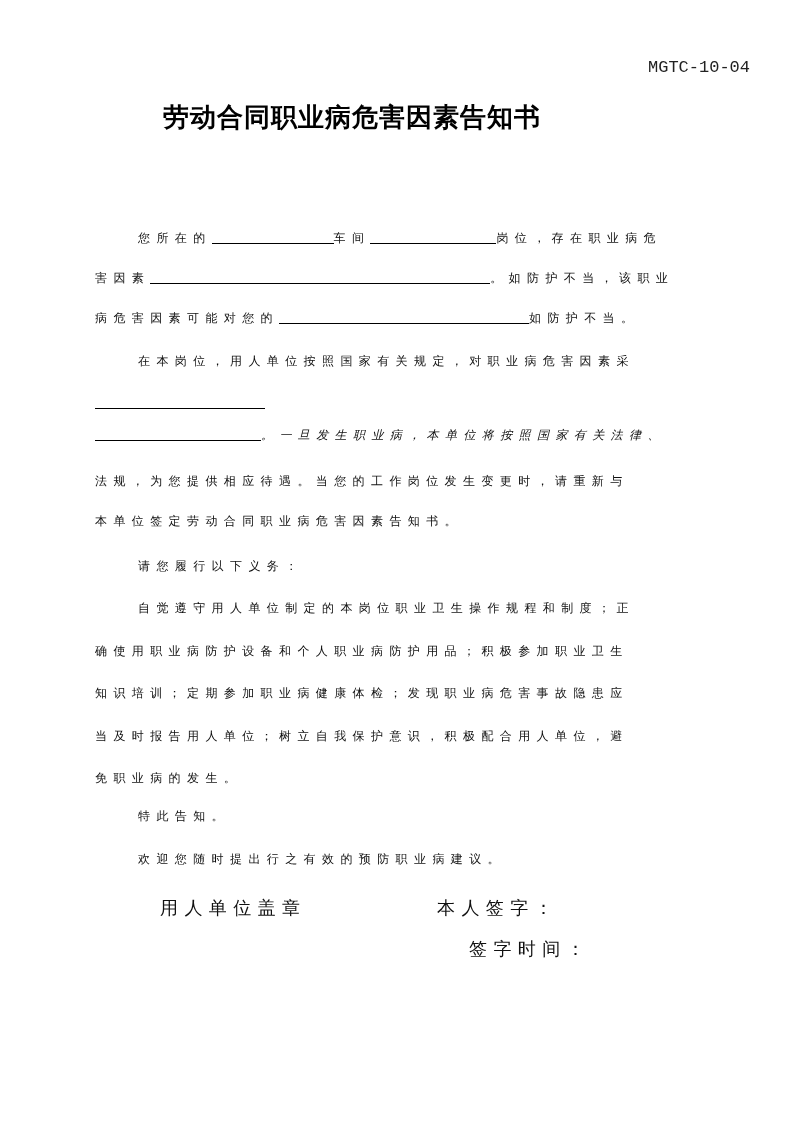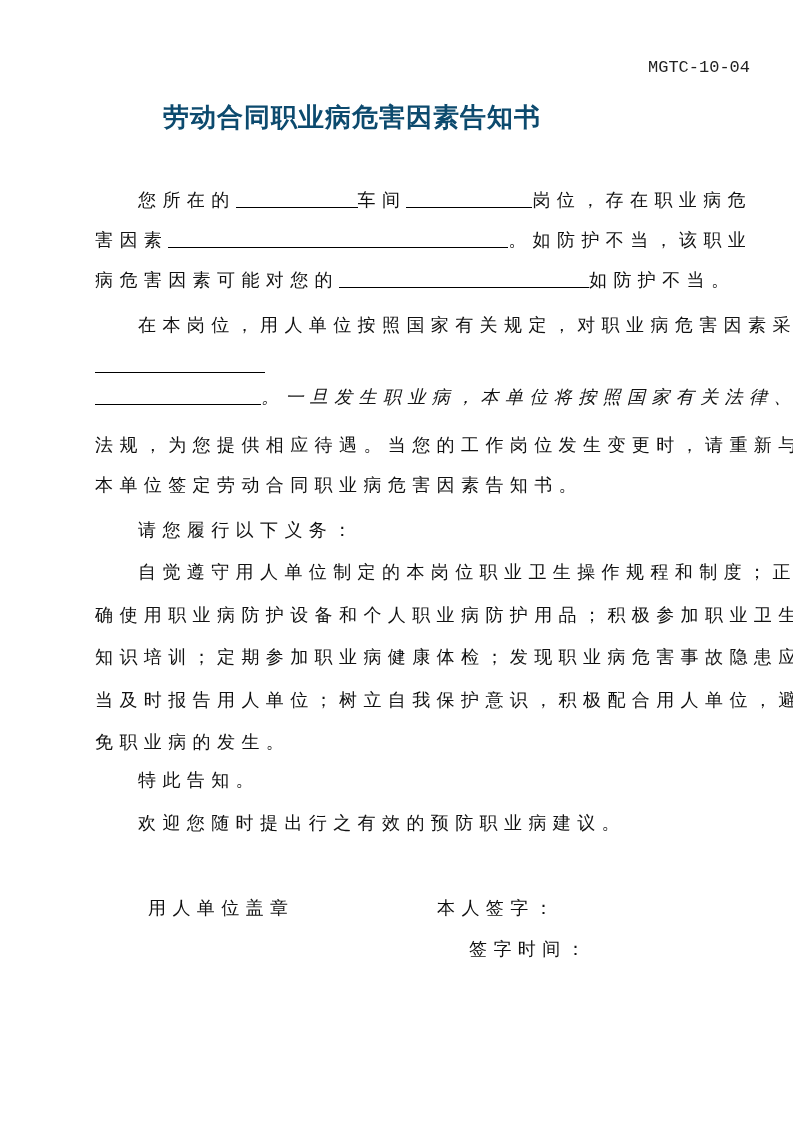--- a/index.html
+++ b/index.html
@@ -1,19 +1,19 @@
 <!DOCTYPE html>
 <html><head>
 <meta charset="utf-8">
 <style>
   html, body { margin: 0; padding: 0; background: #ffffff; }
   body { width: 793px; height: 1122px; position: relative; overflow: hidden; font-family: "DejaVu Serif", "Liberation Serif", serif; color: #111; }
   .doc-code { position: absolute; top: 58px; left: 648px; font-family: "Liberation Mono", "DejaVu Sans Mono", monospace; font-size: 17px; color: #222; }
-  .title { position: absolute; top: 100px; left: 0; width: 704px; text-align: center; font-family: "DejaVu Sans", "Liberation Sans", sans-serif; font-weight: bold; font-size: 26px; letter-spacing: 1px; color: #0c4a6e; }
-  .line { position: absolute; left: 95px; width: 625px; height: 30px; font-size: 18px; line-height: 30px; letter-spacing: 6.4px; white-space: nowrap; }
+  .title { position: absolute; top: 100px; left: 0; width: 704px; text-align: center; font-family: "DejaVu Sans", "Liberation Sans", sans-serif; font-weight: bold; font-size: 26px; letter-spacing: 1px; color: #000000; }
+  .line { position: absolute; left: 95px; width: 625px; height: 30px; font-size: 12px; line-height: 30px; letter-spacing: 6.4px; white-space: nowrap; margin-top: 36px; }
   .indent { left: 138px; }
   .blank { display: inline-block; border-bottom: 1.2px solid #000; height: 22px; vertical-align: -2px; letter-spacing: 0; }
   .abs { position: absolute; font-size: 18px; line-height: 30px; letter-spacing: 6.4px; white-space: nowrap; }
 </style>
 </head>
 <body>
 
 <div class="doc-code">MGTC-10-04</div>
 <div class="title">劳动合同职业病危害因素告知书</div>
 
@@ -40,15 +40,15 @@
 <div class="line indent" style="top:515px;">请您履行以下义务：</div>
 <div class="line indent" style="top:557px;">自觉遵守用人单位制定的本岗位职业卫生操作规程和制度；正</div>
 <div class="line" style="top:600px;">确使用职业病防护设备和个人职业病防护用品；积极参加职业卫生</div>
 <div class="line" style="top:642px;">知识培训；定期参加职业病健康体检；发现职业病危害事故隐患应</div>
 <div class="line" style="top:685px;">当及时报告用人单位；树立自我保护意识，积极配合用人单位，避</div>
 <div class="line" style="top:727px;">免职业病的发生。</div>
 
 <div class="line indent" style="top:765px;">特此告知。</div>
 <div class="line indent" style="top:808px;">欢迎您随时提出行之有效的预防职业病建议。</div>
 
-<div class="abs" style="top:893px; left:148px;">用人单位盖章</div>
+<div class="abs" style="top:893px; left:160px;">用人单位盖章</div>
 <div class="abs" style="top:893px; left:437px;">本人签字：</div>
 <div class="abs" style="top:934px; left:437px;margin-left:32px;">签字时间：</div>
 
 </body></html>

